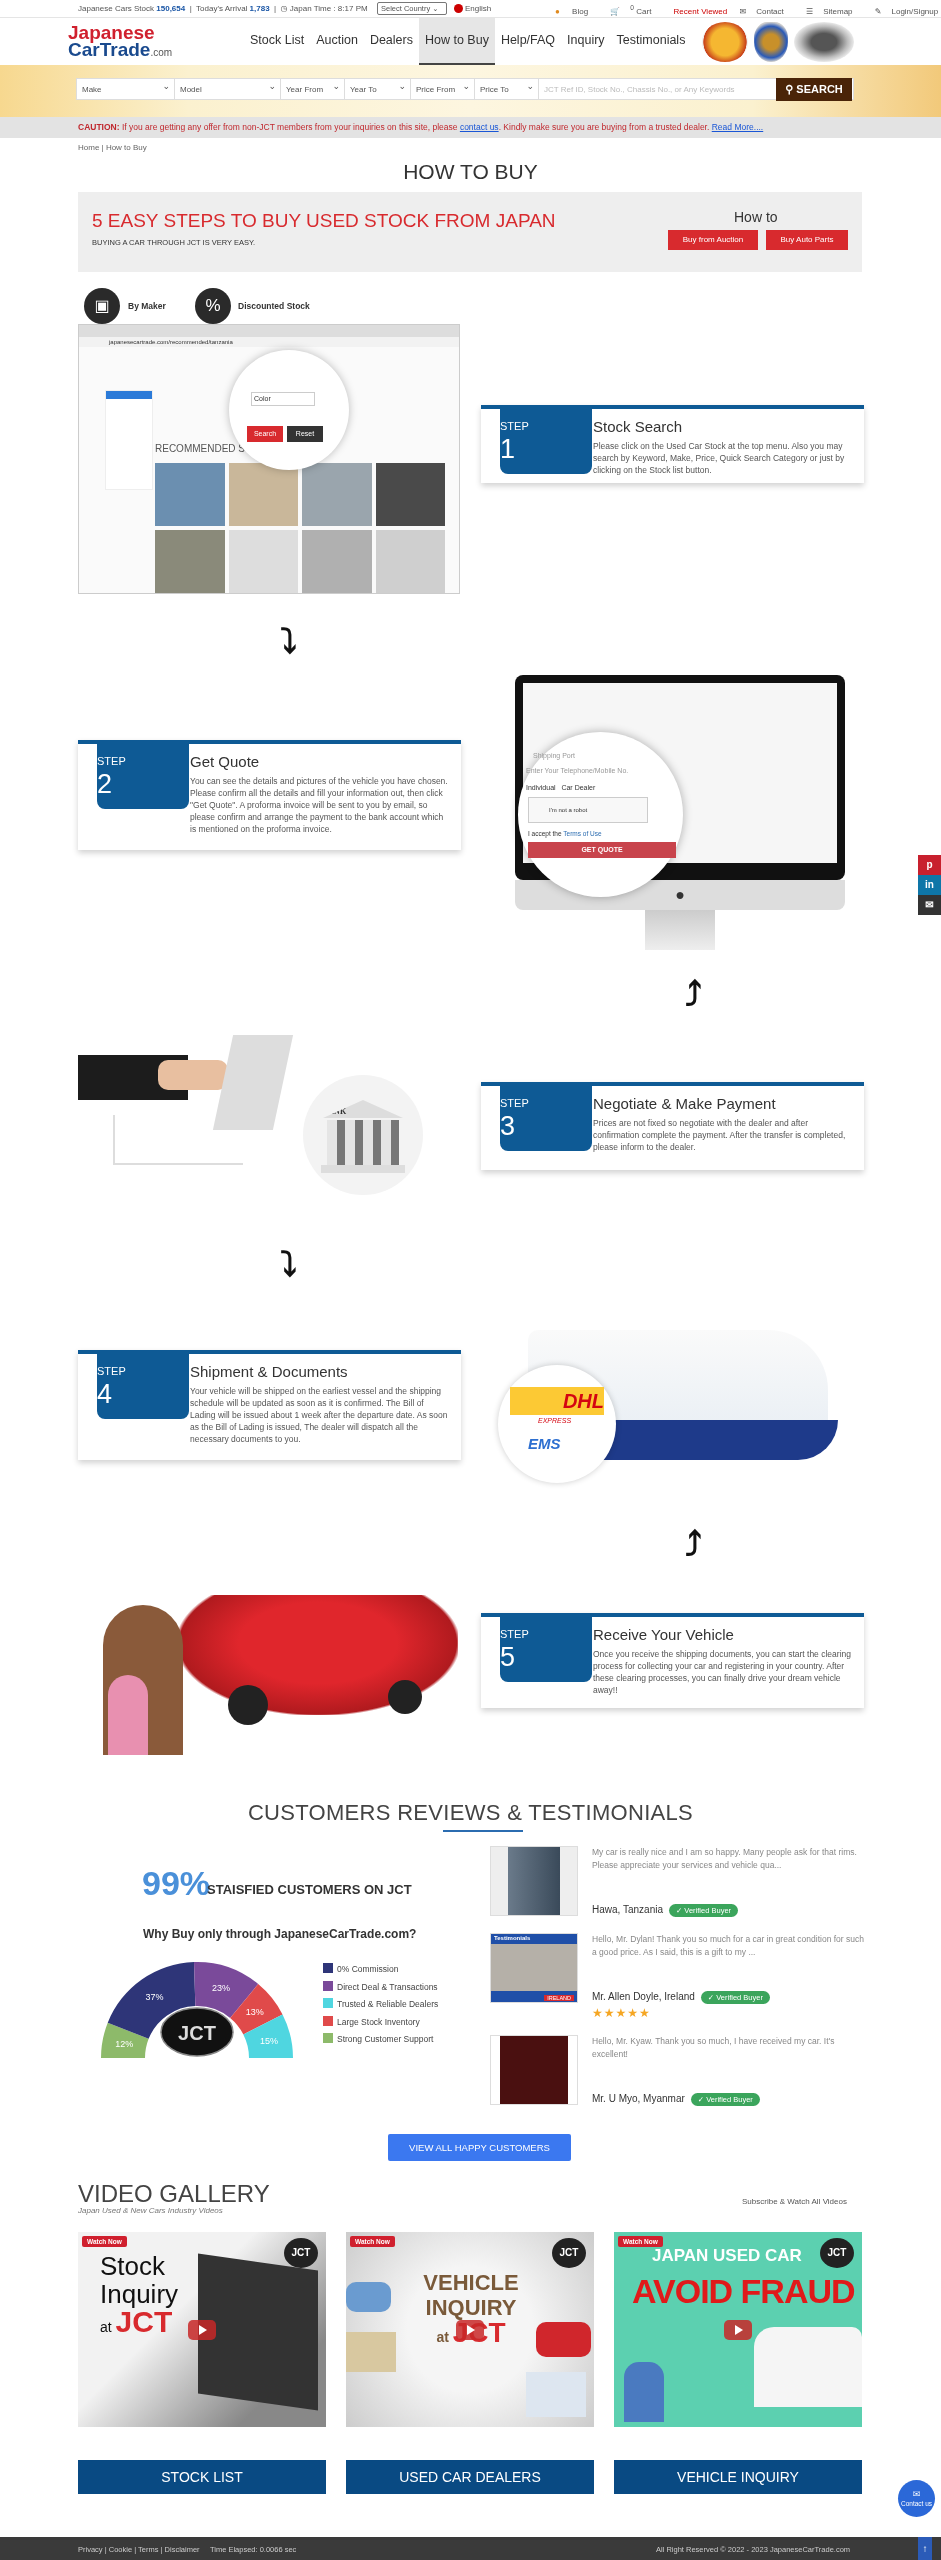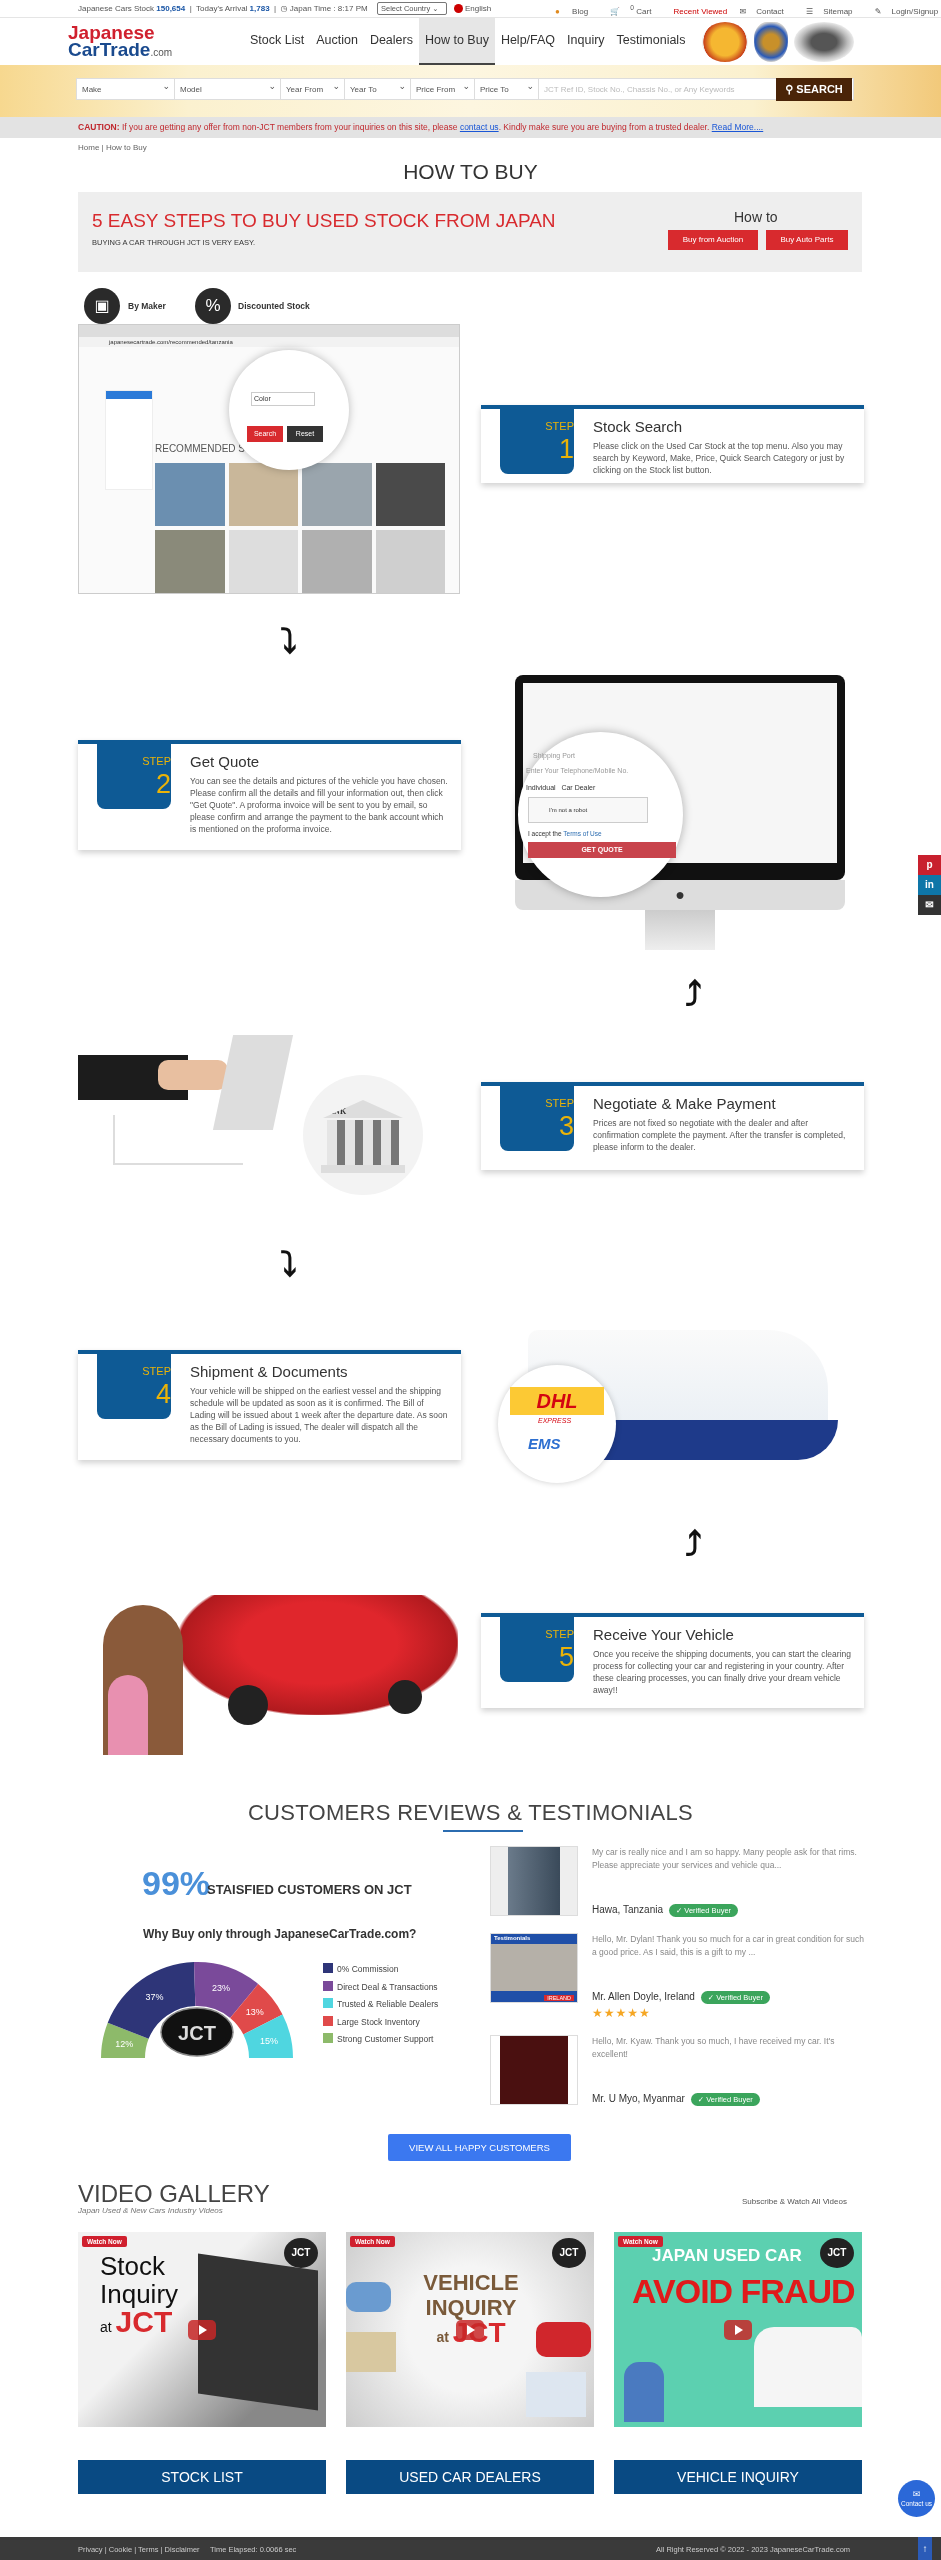--- a/index.html
+++ b/index.html
@@ -36,21 +36,21 @@
 .crumb{position:absolute;left:78px;top:143px;font-size:8px;color:#666}
 .ptitle{position:absolute;left:0;top:160px;width:941px;text-align:center;font-size:21px;color:#333}
 .banner{position:absolute;left:78px;top:192px;width:784px;height:80px;background:#eeeeee}
 .banner .h{position:absolute;left:14px;top:18px;font-size:13px;color:#333}
 .banner .h span{color:#d82a2e;font-size:19px}
 .banner .s{position:absolute;left:14px;top:46px;font-size:7.5px;color:#333}
 .banner .howto{position:absolute;left:656px;top:17px;font-size:14px;color:#333}
 .banner .rb{position:absolute;top:38px;height:20px;background:#d82a2e;color:#fff;font-size:8px;line-height:20px;text-align:center}
 .arrow{position:absolute;font-size:34px;color:#111;font-weight:bold}
 .stepcard{position:absolute;width:383px;background:#fff;box-shadow:0 3px 6px rgba(0,0,0,.18);border-top:4px solid #0e5a95}
-.stepcard .num{position:absolute;left:19px;top:-1px;width:74px;height:66px;background:#0e5a95;color:#eab308;text-align:right;border-radius:0 0 8px 8px}
+.stepcard .num{position:absolute;left:19px;top:-1px;width:92px;height:66px;background:#0e5a95;color:#ffffff;text-align:left;border-radius:0 0 8px 8px}
 .stepcard .num .lab{font-size:11px;display:block;margin-top:12px}
 .stepcard .num .n{font-size:27px;display:block;margin-top:2px}
 .stepcard .t{position:absolute;left:112px;top:9px;font-size:15px;color:#333}
 .stepcard .d{position:absolute;left:112px;top:31px;width:258px;font-size:8.5px;line-height:12px;color:#555}
 .img{position:absolute;overflow:hidden}
 .rev-title{position:absolute;left:0;top:1800px;width:941px;text-align:center;font-size:22px;color:#444;letter-spacing:.3px}
 .rev-line{position:absolute;left:443px;top:1830px;width:80px;height:2px;background:#2b6cb0}
 .pct{position:absolute;left:142px;top:1864px;font-size:34px;font-weight:bold;color:#4a90d9}
 .pct-l{position:absolute;left:207px;top:1882px;font-size:13px;font-weight:bold;color:#333}
 .why{position:absolute;left:143px;top:1927px;font-size:12px;font-weight:bold;color:#333}
@@ -251,21 +251,21 @@
       <span class="n">4</span>
     </div>
   <div class="t">Shipment &amp; Documents</div>
   <div class="d">Your vehicle will be shipped on the earliest vessel and the shipping schedule will be updated as soon as it is confirmed. The Bill of Lading will be issued about 1 week after the departure date. As soon as the Bill of Lading is issued, The dealer will dispatch all the necessary documents to you.</div>
 </div>
 
 <div class="img" style="left:488px;top:1300px;width:380px;height:190px">
   <div class="abs" style="left:40px;top:30px;width:300px;height:110px;background:linear-gradient(#fafafa,#e8eef4);border-radius:10px 60px 20px 10px"></div>
   <div class="abs" style="left:60px;top:120px;width:290px;height:40px;background:#1e3a8a;border-radius:0 0 60px 30px"></div>
   <div class="abs" style="left:10px;top:65px;width:118px;height:118px;border-radius:50%;background:#fff;box-shadow:0 0 6px rgba(0,0,0,.2)">
-    <div class="abs" style="left:12px;top:22px;width:94px;height:28px;background:#fcc934;color:#d40511;font-weight:bold;font-style:italic;font-size:20px;text-align:center;line-height:28px">DHL</div>
+    <div class="abs" style="left:12px;top:22px;width:94px;height:28px;background:#fcc934;color:#d40511;font-weight:bold;font-style:italic;font-size:20px;text-align:right;line-height:28px">DHL</div>
     <div class="abs" style="left:40px;top:52px;font-size:7px;color:#d40511;font-style:italic">EXPRESS</div>
     <div class="abs" style="left:30px;top:70px;font-size:15px;color:#2d6fd0;font-weight:bold;font-style:italic">EMS</div>
   </div>
 </div>
 
 <div class="arrow" style="left:685px;top:1525px">⤴</div>
 
 <div class="img" style="left:78px;top:1575px;width:385px;height:185px">
   <div class="abs" style="left:100px;top:20px;width:280px;height:120px;background:radial-gradient(ellipse at 50% 40%,#e0262c 40%,#b01a1e 70%,transparent 72%)"></div>
   <div class="abs" style="left:150px;top:110px;width:40px;height:40px;border-radius:50%;background:#222"></div>

